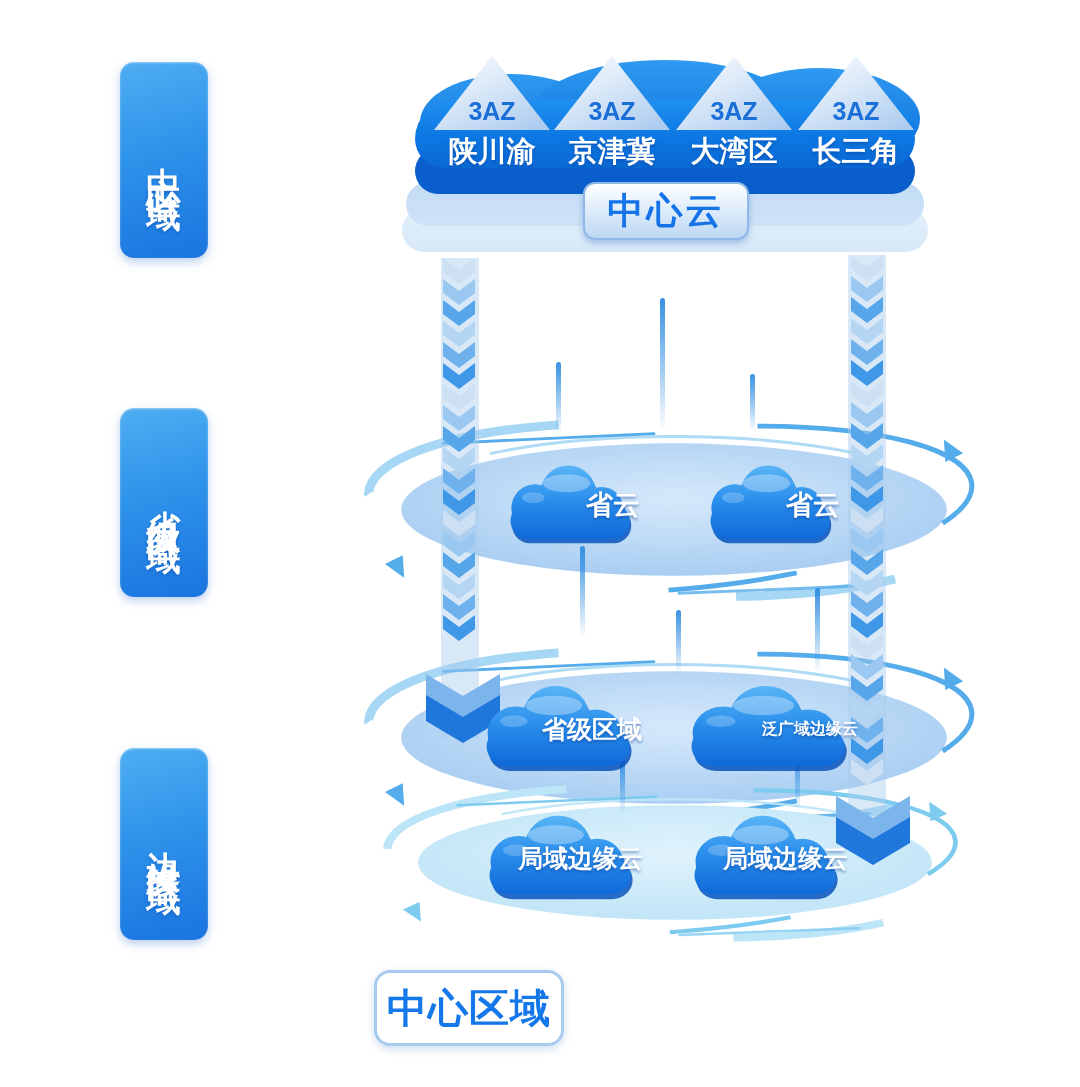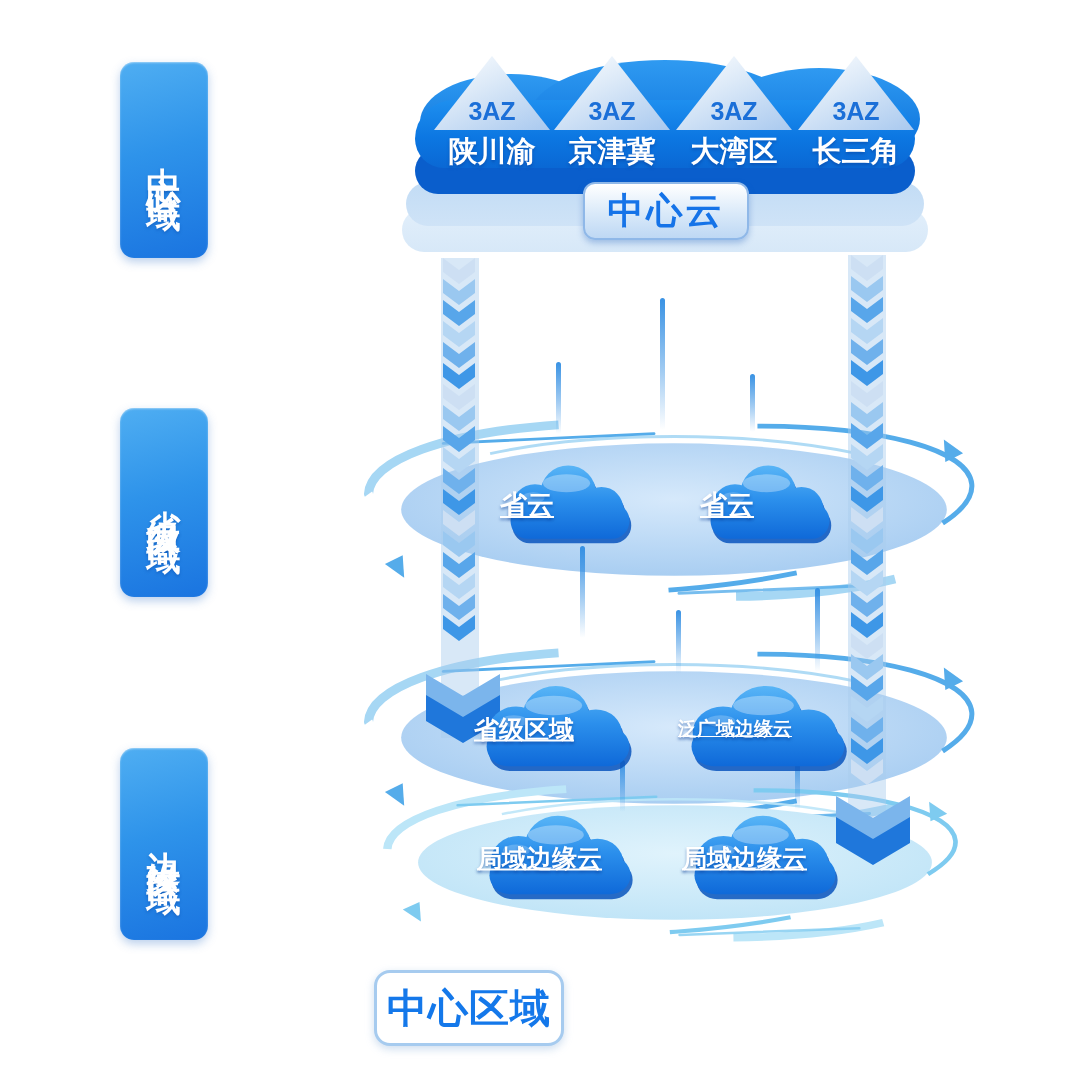--- a/index.html
+++ b/index.html
@@ -34,33 +34,32 @@
   svg.disc{position:absolute;z-index:2;overflow:visible;}
   #disc1{left:348px;top:420px;width:652px;height:185px;}
   #disc2{left:348px;top:648px;width:652px;height:185px;}
   #disc3{left:368px;top:785px;width:614px;height:160px;}
 
   
   .cloud{position:absolute;z-index:4;}
   .cloud svg{position:absolute;inset:0;width:100%;height:100%;overflow:visible;}
   .cloud-label{
     position:absolute;left:0;right:0;top:52%;transform:translateY(-50%);
-    text-align:left;color:#ffffff;font-weight:bold;
+    text-align:right;color:#ffffff;font-weight:bold;
     text-shadow:0 2px 3px rgba(8,60,150,.5);
-    text-decoration:underline;
   }
   #cl-prov1{left:500px;top:460px;width:140px;height:86px;}
   #cl-prov2{left:700px;top:460px;width:140px;height:86px;}
   #cl-prov1 .cloud-label,#cl-prov2 .cloud-label{font-size:27px;}
   #cl-wide1{left:474px;top:680px;width:168px;height:94px;}
   #cl-wide2{left:678px;top:680px;width:180px;height:94px;}
   #cl-loc1{left:477px;top:810px;width:166px;height:92px;}
   #cl-loc2{left:682px;top:810px;width:166px;height:92px;}
   #cl-wide1 .cloud-label,#cl-loc1 .cloud-label,#cl-loc2 .cloud-label{font-size:25px;}
-  #cl-wide2 .cloud-label{font-size:19px;}
+  #cl-wide2 .cloud-label{font-size:16px;}
 
   
   #center-cloud{position:absolute;inset:0;z-index:5;pointer-events:none;}
   .cc-bump{position:absolute;border-radius:50%;
     background:linear-gradient(180deg,#2F9AF1 0%,#0C72DC 80%);}
   #bump-mid{left:530px;top:60px;width:270px;height:112px;}
   #bump-right{left:718px;top:68px;width:202px;height:102px;}
   #bump-left{left:420px;top:74px;width:182px;height:96px;}
   .cc-plate{position:absolute;border-radius:34px;}
   #plate2{left:402px;top:208px;width:526px;height:44px;background:linear-gradient(180deg,#E2EFFB,#D7E8F8);}

